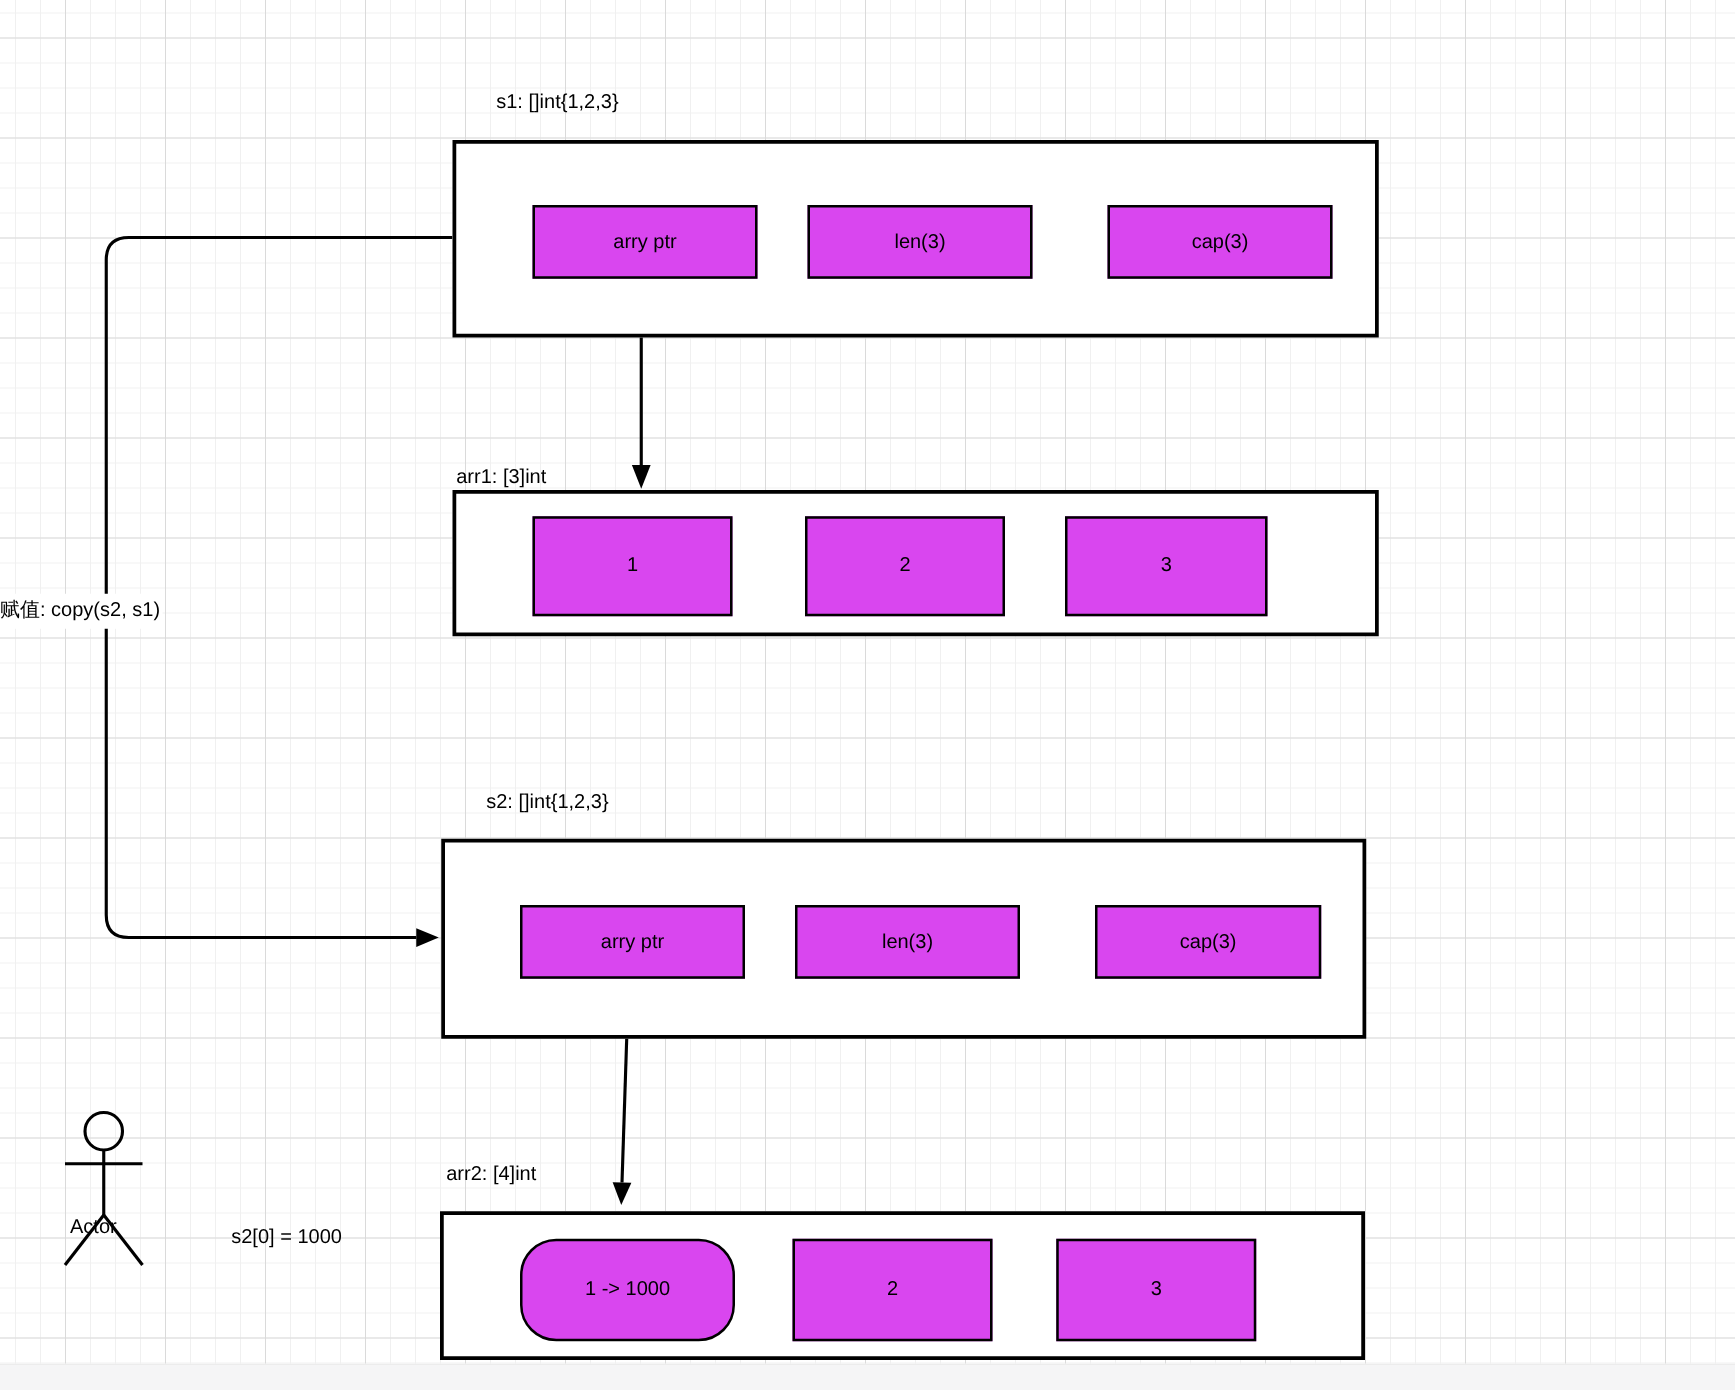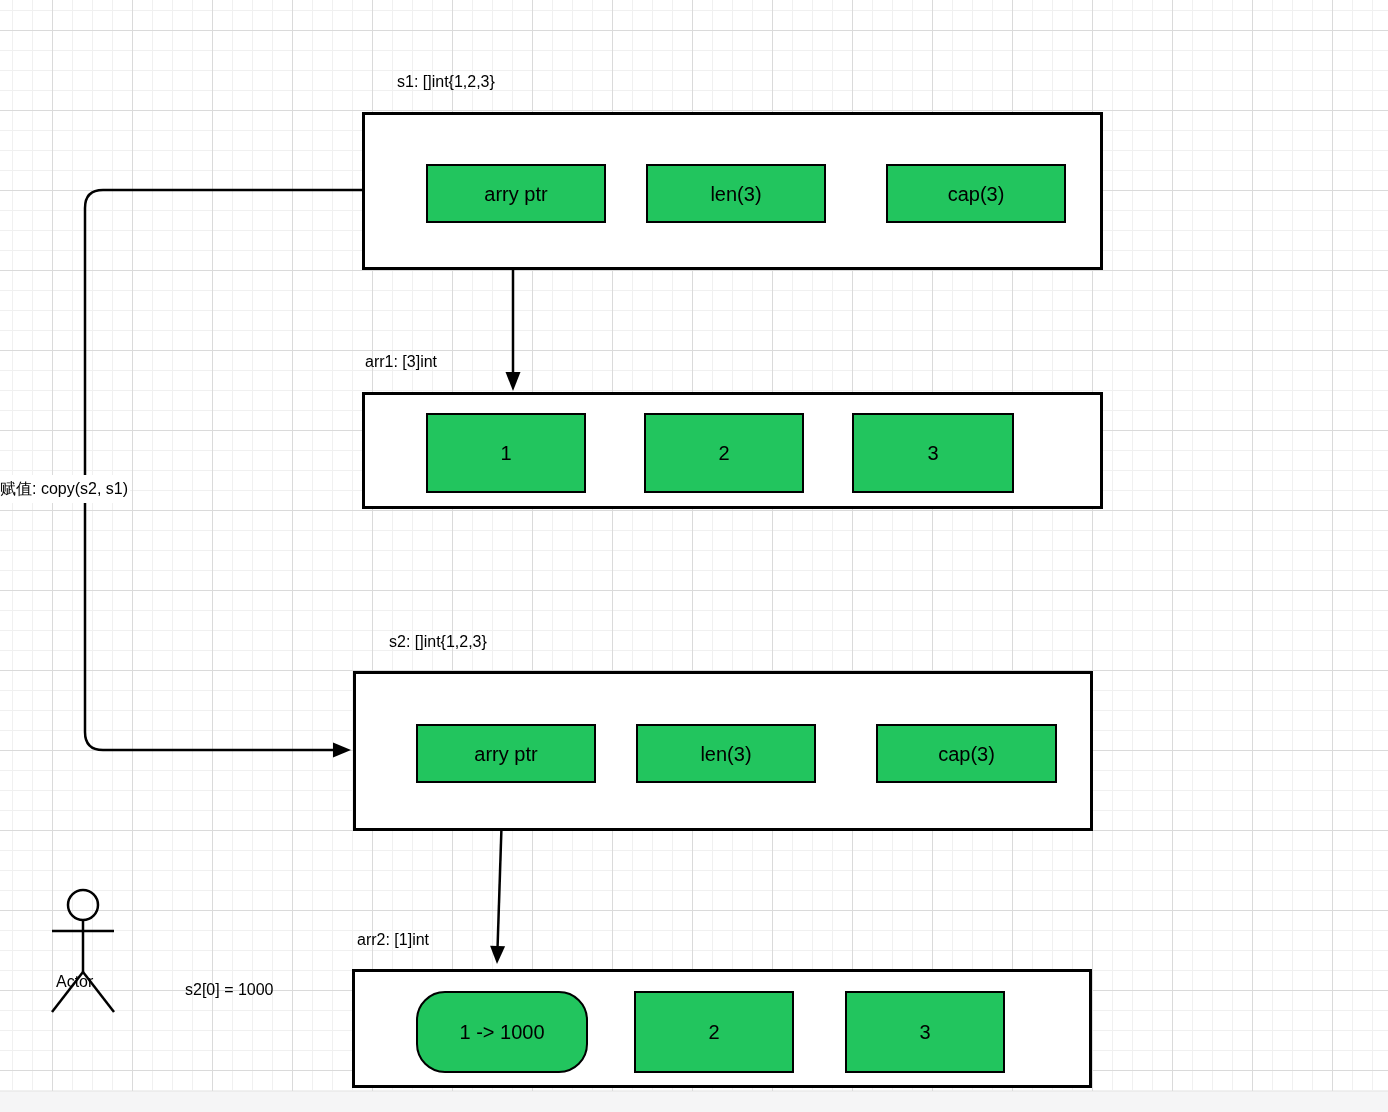--- a/index.html
+++ b/index.html
@@ -21,23 +21,23 @@
   }
   .offpage {
     position:absolute; left:0; top:1091px; width:1388px; height:21px;
     background:#f5f5f6; border-top:1px solid #ececec; box-sizing:border-box;
   }
   svg.overlay { position:absolute; left:0; top:0; width:1388px; height:1112px; }
   .box {
     position:absolute; background:#ffffff; border:3px solid #000000; box-sizing:border-box;
   }
   .cell {
-    position:absolute; background:#22c55e; border:2.5px solid #000000; box-sizing:border-box;
+    position:absolute; background:#d946ef; border:2.5px solid #000000; box-sizing:border-box;
     display:flex; align-items:center; justify-content:center;
-    font-size:20px; line-height:1;
+    font-size:16px; line-height:1;
   }
   .label {
     position:absolute; font-size:16px; line-height:28px; white-space:nowrap;
   }
   .edge-label { background:#ffffff; padding:0 2px; }
   .edge { stroke:#000000; stroke-width:2.5; fill:none; }
   .edge-head { fill:#000000; stroke:none; }
   .actor-stroke { stroke:#000000; stroke-width:2.5; fill:none; }
 </style>
 </head>
@@ -79,21 +79,21 @@
       <span>arry ptr</span>
     </div>
     <div class="cell" style="left:281px; top:49px; width:180px; height:59px;">
       <span>len(3)</span>
     </div>
     <div class="cell" style="left:521px; top:49px; width:180px; height:59px;">
       <span>cap(3)</span>
     </div>
   </div>
 
-  <div class="label" style="left:365px; top:348px;">arr1: [3]int</div>
+  <div class="label" style="left:365px; top:368px;">arr1: [3]int</div>
   <div class="box" style="left:362px; top:392px; width:741px; height:117px;">
     <div class="cell" style="left:61px; top:18px; width:160px; height:80px;">
       <span>1</span>
     </div>
     <div class="cell" style="left:279px; top:18px; width:160px; height:80px;">
       <span>2</span>
     </div>
     <div class="cell" style="left:487px; top:18px; width:162px; height:80px;">
       <span>3</span>
     </div>
@@ -108,21 +108,21 @@
     </div>
     <div class="cell" style="left:280px; top:50px; width:180px; height:59px;">
       <span>len(3)</span>
     </div>
     <div class="cell" style="left:520px; top:50px; width:181px; height:59px;">
       <span>cap(3)</span>
     </div>
   </div>
 
   <div class="label" style="left:185px; top:976px;">s2[0] = 1000</div>
-  <div class="label" style="left:357px; top:926px;">arr2: [1]int</div>
+  <div class="label" style="left:357px; top:926px;">arr2: [4]int</div>
 
   <div class="box" style="left:352px; top:969px; width:740px; height:119px;">
     <div class="cell" style="left:61px; top:19px; width:172px; height:82px;border-radius:29px;">
       <span>1 -&gt; 1000</span>
     </div>
     <div class="cell" style="left:279px; top:19px; width:160px; height:82px;">
       <span>2</span>
     </div>
     <div class="cell" style="left:490px; top:19px; width:160px; height:82px;">
       <span>3</span>

